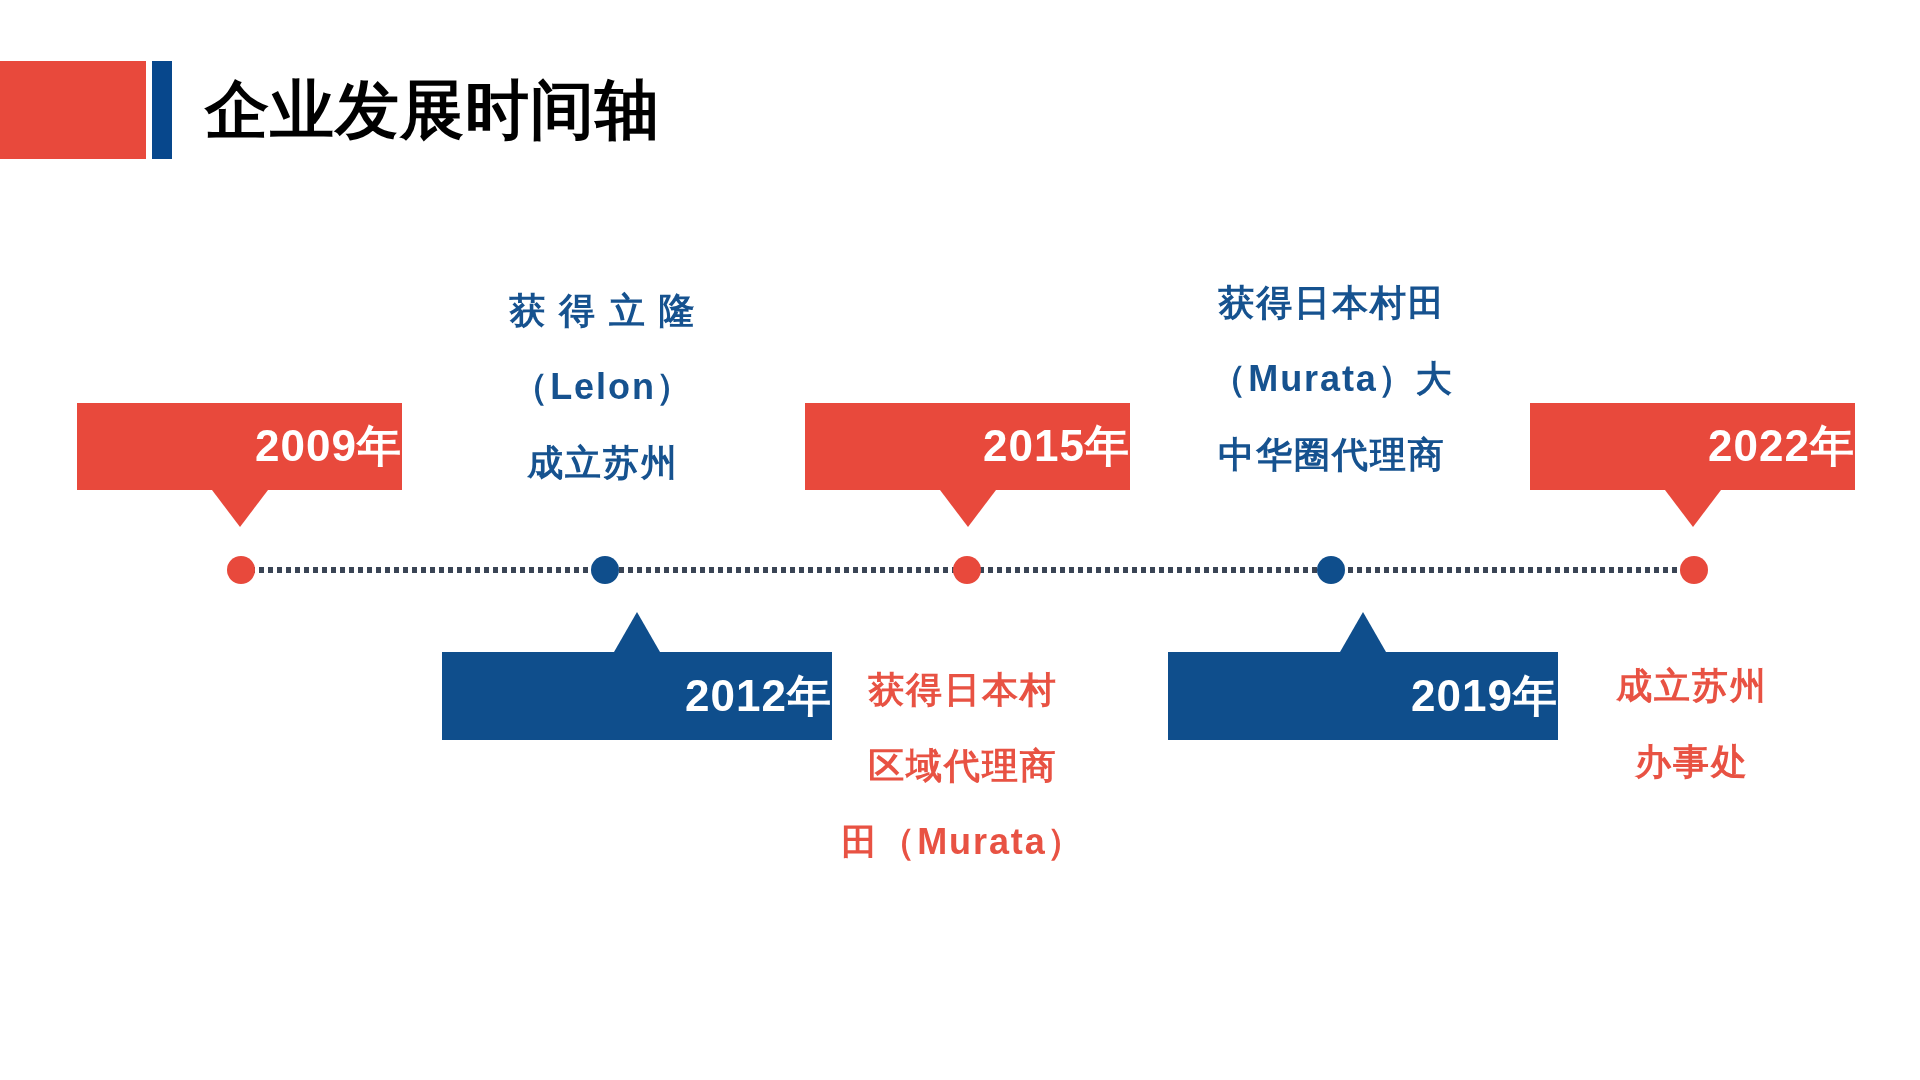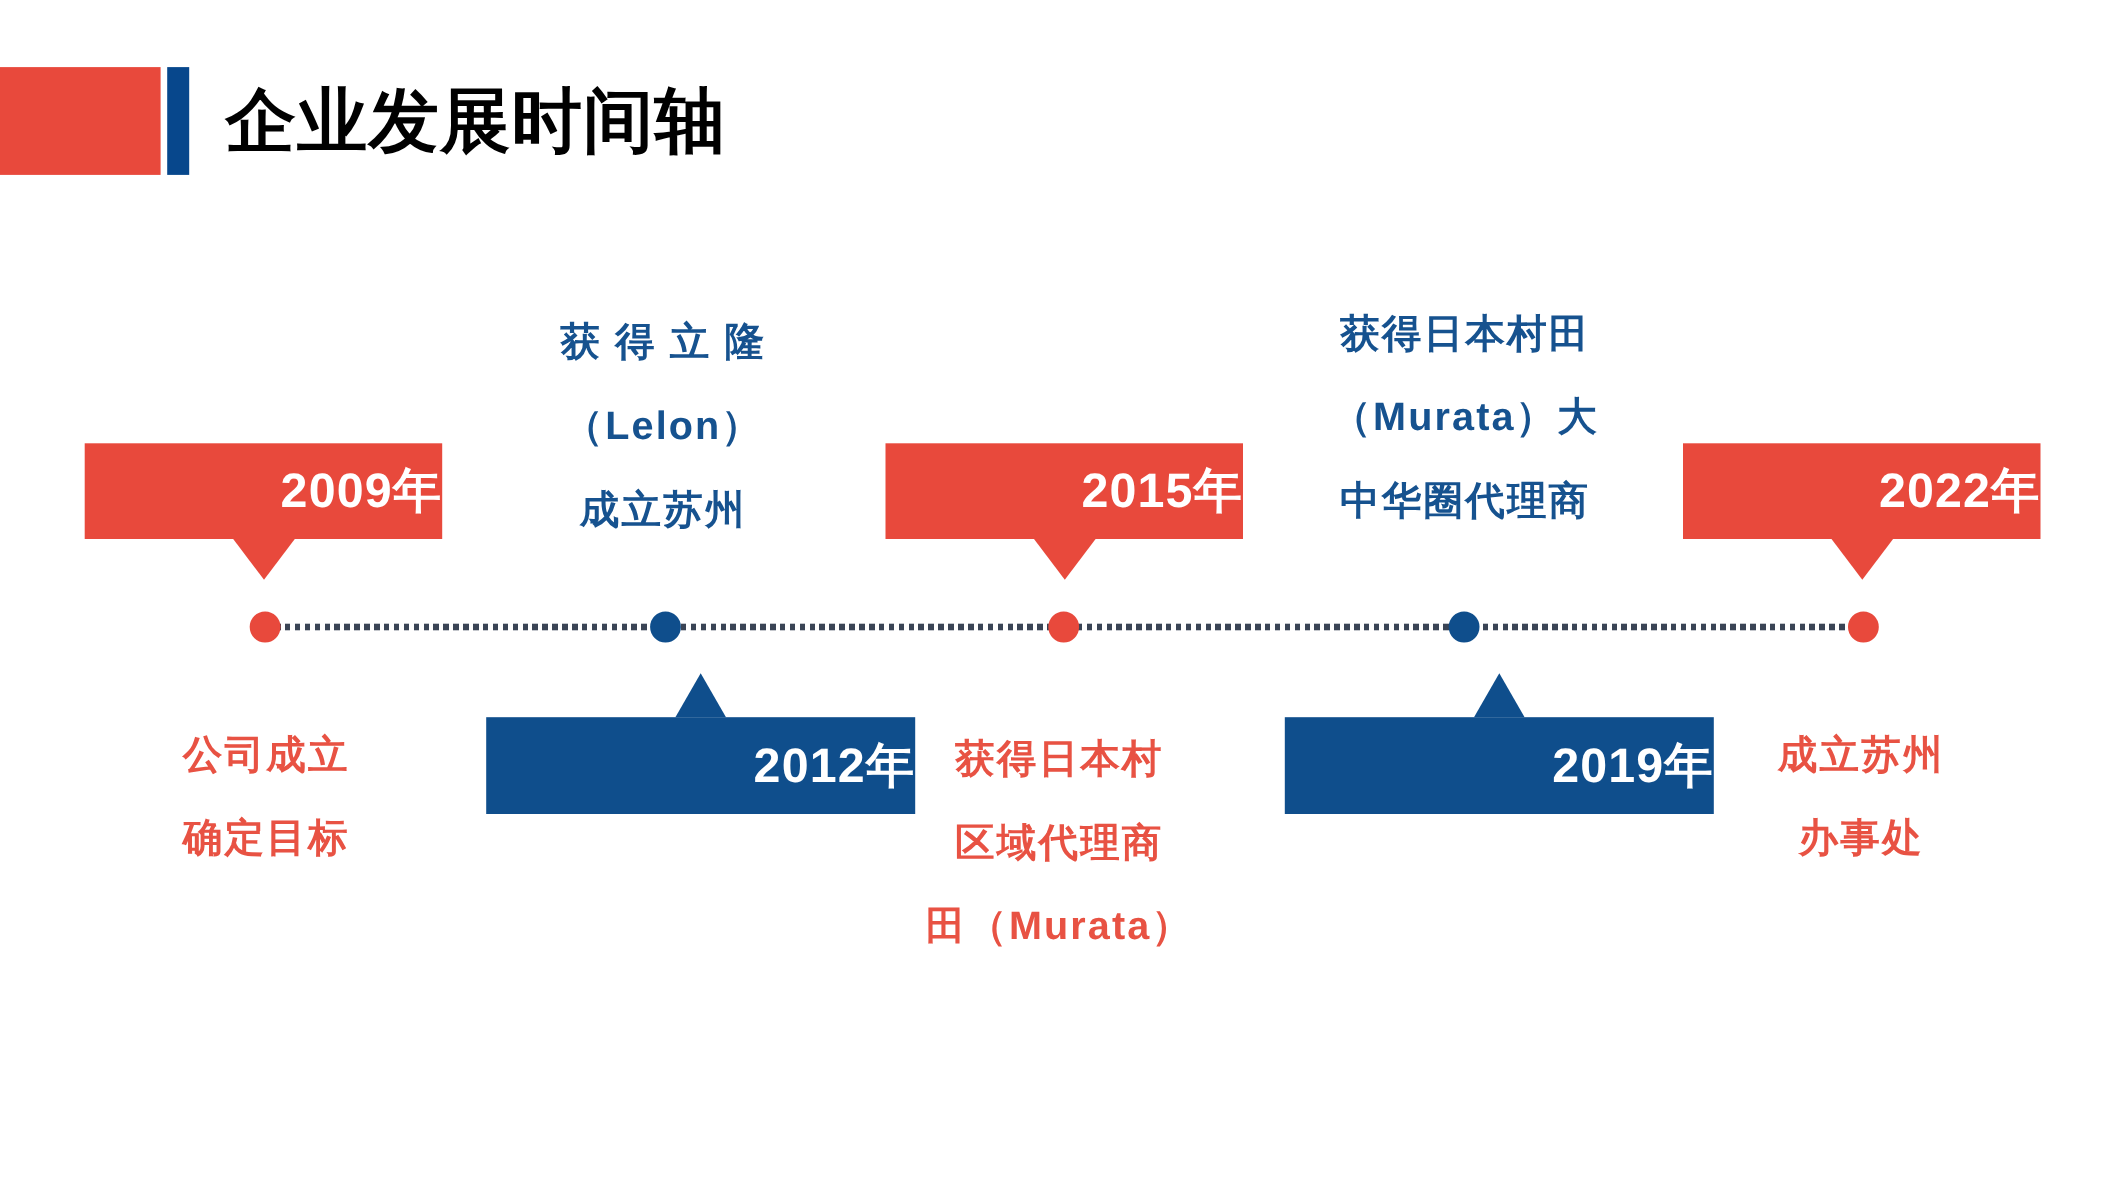--- a/index.html
+++ b/index.html
@@ -76,24 +76,20 @@
   </div>
   <div class="callout blue-callout c3">
     <span class="year">2019年</span>
     <span class="pointer up"></span>
   </div>
   <div class="callout red-callout c4">
     <span class="year">2022年</span>
     <span class="pointer down"></span>
   </div>
 
-  <div class="desc red-script desc0">
-    <div class="line">公司成立</div>
-    <div class="line">确定目标</div>
-  </div>
 
   <div class="desc blue-script desc1">
     <div class="line">获 得 立 隆</div>
     <div class="line">（Lelon）</div>
     <div class="line">成立苏州</div>
   </div>
 
   <div class="desc red-script desc2">
     <div class="line">获得日本村</div>
     <div class="line">区域代理商</div>

